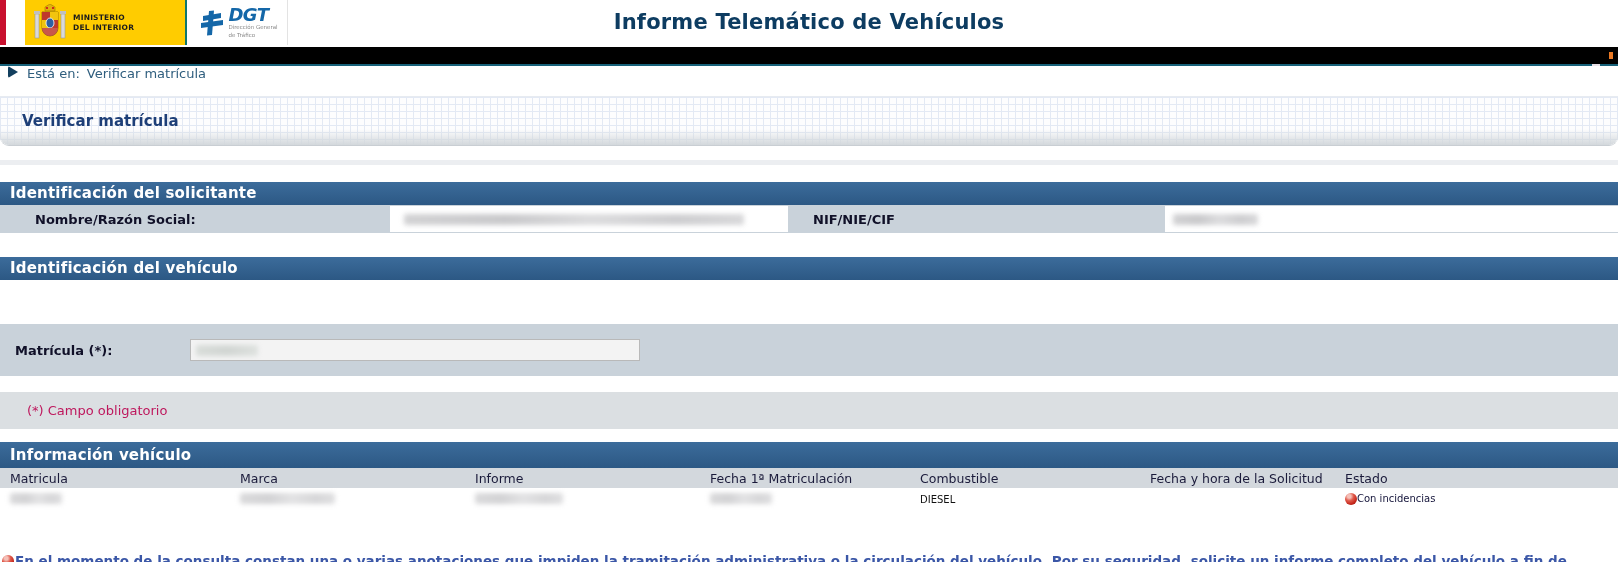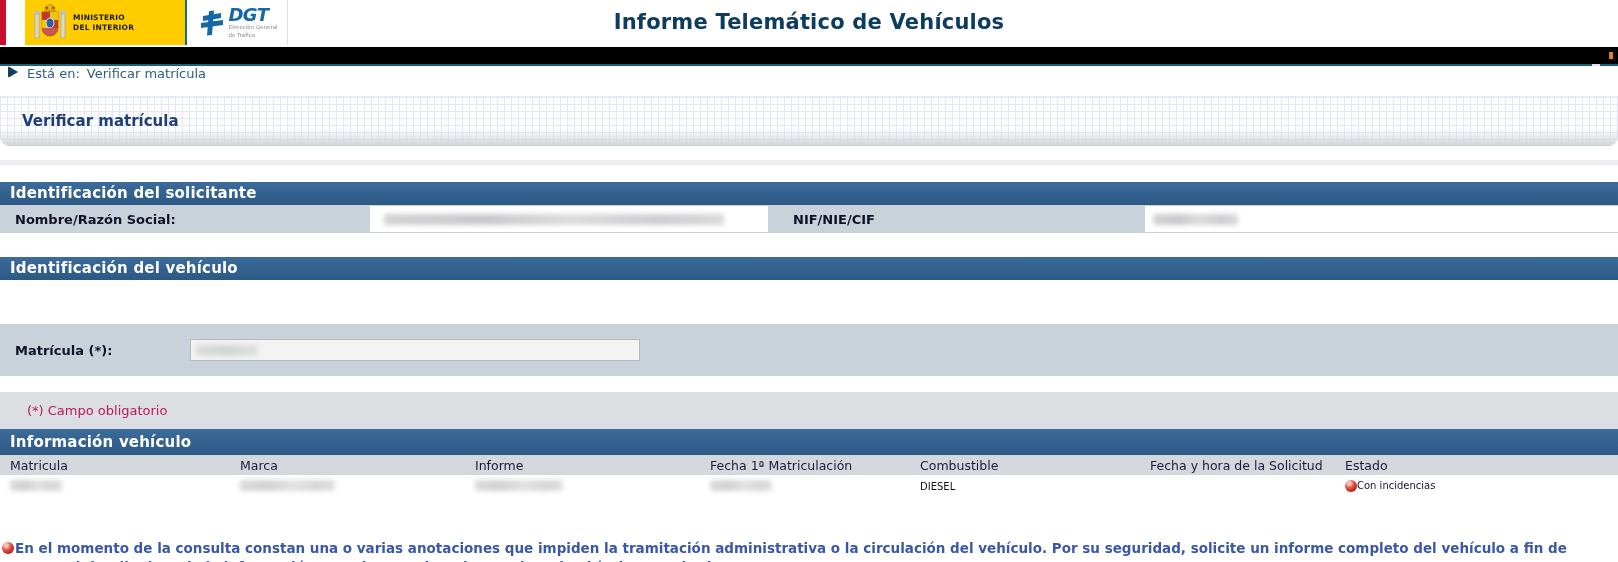--- a/index.html
+++ b/index.html
@@ -69,26 +69,26 @@
   .divider-band { height: 5px; background: #eceef1; margin-top: 14px; }
 
   
   .sec-header {
     height: 23px; line-height: 23px; padding-left: 10px;
     background: linear-gradient(#3c6c9b, #2c5884);
     color: #fff; font-size: 15px; font-weight: bold; letter-spacing: .2px;
   }
   .sec-solicitante { margin-top: 17px; }
   .sec-vehiculo { margin-top: 24px; }
-  .sec-info { margin-top: 0; }
+  .sec-info { margin-top: 13px; }
 
   .form-row {
     background: #c9d2da; display: grid; align-items: center;
   }
-  .row-solicitante { grid-template-columns: 370px 398px 377px 1fr; height: 28px; }
+  .row-solicitante { grid-template-columns: 370px 398px 377px 1fr; height: 28px; padding-left: 20px; }
   .label-cell { font-size: 13px; font-weight: bold; color: #101028; padding-left: 15px; }
   .label-cell.nif { padding-left: 25px; }
   .value-cell { background: #fff; height: 26px; display: flex; align-items: center; align-self: center; }
 
   .row-vehiculo { grid-template-columns: 190px 1fr; height: 52px; margin-top: 44px; }
   .input-box {
     width: 450px; height: 22px; background: #f3f3f3; border: 1px solid #b9b9b9;
     display: flex; align-items: center; padding-left: 5px;
   }
 

